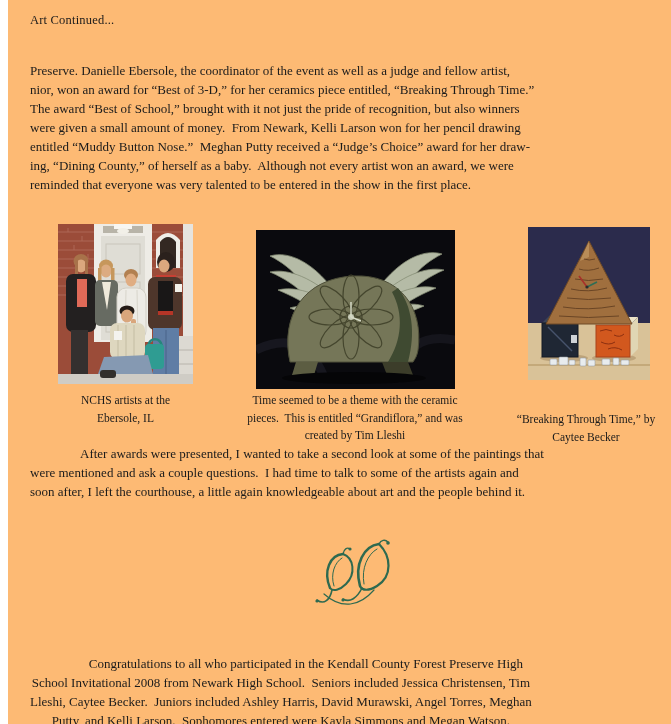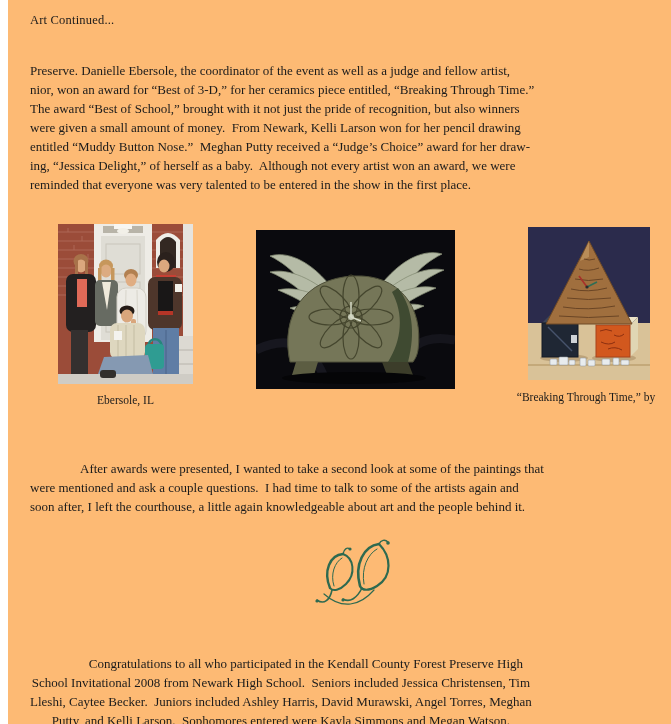--- a/index.html
+++ b/index.html
@@ -33,21 +33,21 @@
 <div class="page">
 
   <div class="header">Art Continued...</div>
 
   <div class="para" style="top:61px;">
     <div class="line">Preserve. Danielle Ebersole, the coordinator of the event as well as a judge and fellow artist,</div>
     <div class="line">nior, won an award for “Best of 3-D,” for her ceramics piece entitled, “Breaking Through Time.”</div>
     <div class="line">The award “Best of School,” brought with it not just the pride of recognition, but also winners</div>
     <div class="line">were given a small amount of money.  From Newark, Kelli Larson won for her pencil drawing</div>
     <div class="line">entitled “Muddy Button Nose.”  Meghan Putty received a “Judge’s Choice” award for her draw-</div>
-    <div class="line">ing, “Jessica Delight,” of herself as a baby.  Although not every artist won an award, we were</div>
+    <div class="line">ing, “Dining County,” of herself as a baby.  Although not every artist won an award, we were</div>
     <div class="line">reminded that everyone was very talented to be entered in the show in the first place.</div>
   </div>
 
   <div class="photo" style="left:50px; top:224px; width:135px; height:160px;">
     <svg width="135" height="160" viewBox="0 0 135 160">
       <rect width="135" height="160" fill="#9b4c39"></rect>
       <g stroke="#bd7f6d" stroke-width="1" opacity="0.55">
         <line x1="0" y1="8" x2="135" y2="8"></line>
           <line x1="0" y1="17" x2="135" y2="17"></line>
         <line x1="0" y1="26" x2="135" y2="26"></line>
@@ -208,29 +208,36 @@
         <rect x="52" y="131" width="6" height="8" rx="1"></rect>
         <rect x="60" y="133" width="7" height="6" rx="1"></rect>
         <rect x="74" y="132" width="8" height="6" rx="1"></rect>
         <rect x="85" y="131" width="6" height="7" rx="1"></rect>
         <rect x="93" y="133" width="8" height="5" rx="1"></rect>
       </g>
     </svg>
   </div>
 
   <div class="caption" style="left:50px; top:392px; width:135px;">
+    <div class="cap-line">NCHS artists at the</div>
     <div class="cap-line">Ebersole, IL</div>
   </div>
 
-
-  <div class="caption" style="left:494px; top:389px; width:168px;">
+  <div class="caption" style="left:218px; top:392px; width:258px;">
+    <div class="cap-line">Time seemed to be a theme with the ceramic</div>
+    <div class="cap-line">pieces.  This is entitled “Grandiflora,” and was</div>
+    <div class="cap-line">created by Tim Lleshi</div>
+  </div>
+
+  <div class="caption" style="left:494px; top:411px; width:168px;">
     <div class="cap-line">“Breaking Through Time,” by</div>
-  </div>
-
-  <div class="para" style="top:459px;">
+    <div class="cap-line">Caytee Becker</div>
+  </div>
+
+  <div class="para" style="top:444px;">
     <div class="line indent">After awards were presented, I wanted to take a second look at some of the paintings that</div>
     <div class="line">were mentioned and ask a couple questions.  I had time to talk to some of the artists again and</div>
     <div class="line">soon after, I left the courthouse, a little again knowledgeable about art and the people behind it.</div>
   </div>
 
   <div class="ornament">
     <svg width="104" height="76" viewBox="0 0 104 76">
       <g fill="none" stroke-linecap="round" stroke="#2e6a50">
 
         <path d="M64,48 C58,26 68,8 83,6" stroke-width="2.6"></path>

